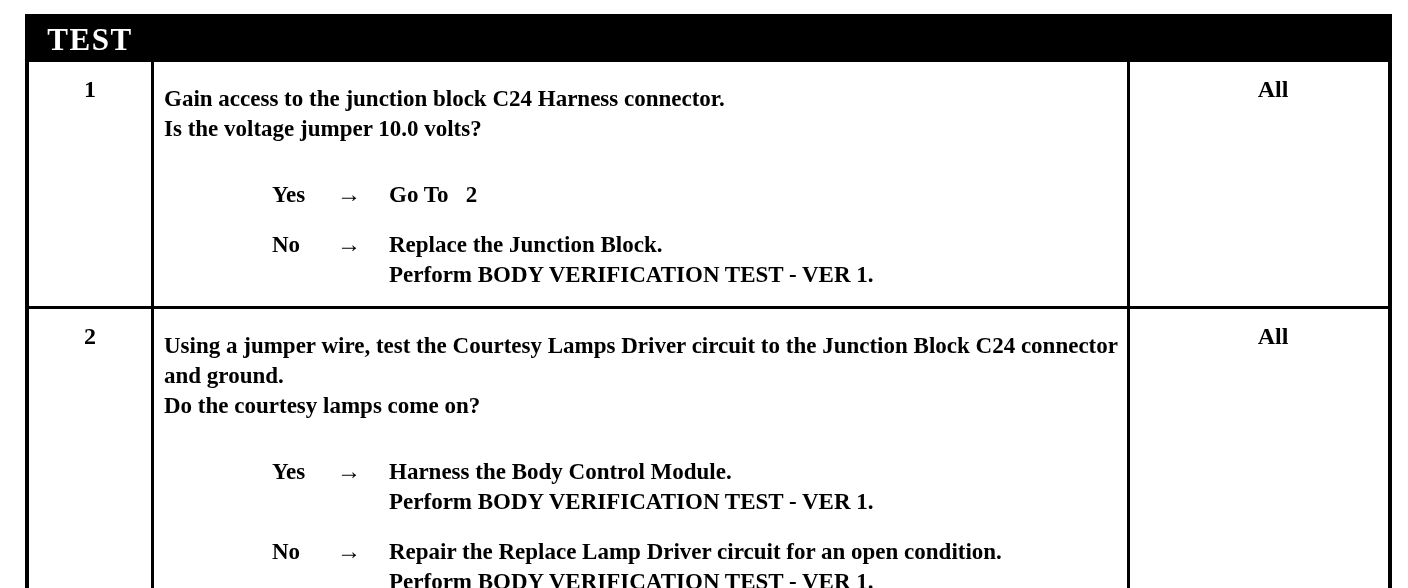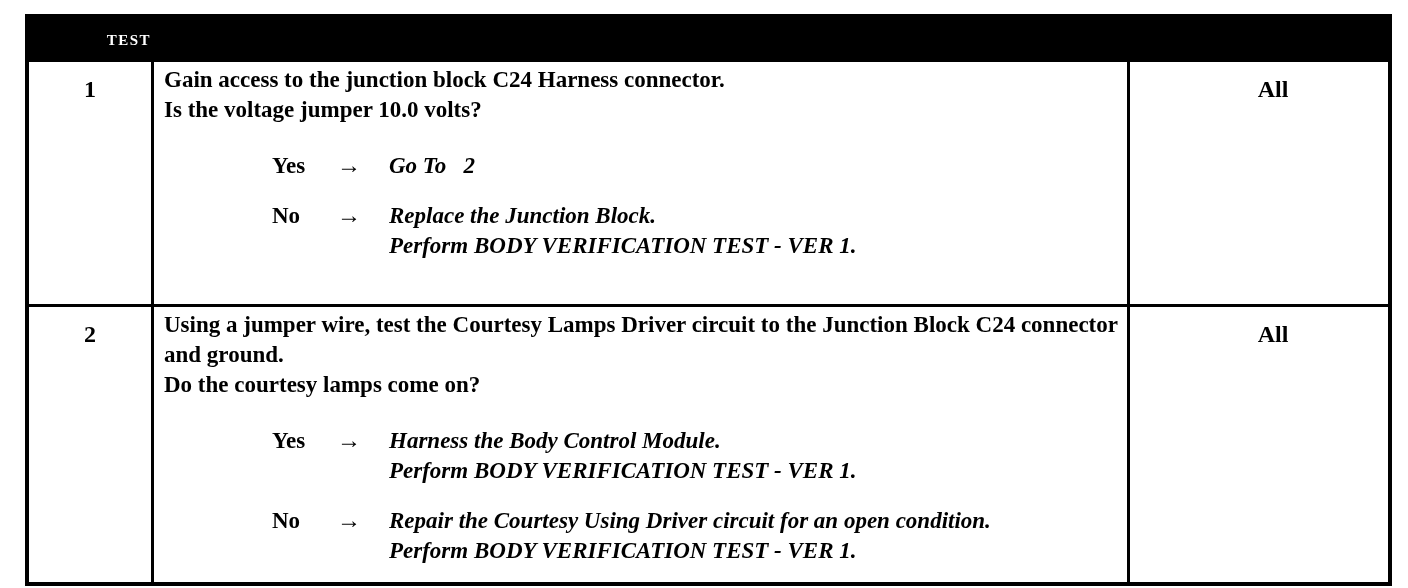--- a/index.html
+++ b/index.html
@@ -26,60 +26,60 @@
   }
   .thead {
     display: grid;
     grid-template-columns: 122px 1fr 258px;
     background: #000000;
     color: #ffffff;
     height: 44px;
     align-items: center;
   }
   .th {
-    text-align: right;
-    font-size: 15px;
+    text-align: center;
+    font-size: 31px;
     letter-spacing: 1.5px;
     white-space: nowrap;
     font-family: Liberation Serif, serif;
   }
   .trow {
     display: grid;
     grid-template-columns: 122px 1fr 258px;
   }
   .trow + .trow { border-top: 3px solid #000000; }
   .row-1 { min-height: 242px; }
   .row-2 { min-height: 270px; }
   .cell { padding-top: 14px; }
   .cell-test {
     text-align: center;
     font-size: 24px;
   }
   .cell-action {
     border-left: 3px solid #000000;
     border-right: 3px solid #000000;
-    padding: 3px 8px 16px 10px;
+    padding: 22px 8px 16px 10px;
     font-size: 23px;
     line-height: 30px;
   }
   .cell-appl {
     text-align: center;
     font-size: 24px;
     margin-left: 28px;
   }
   .desc-line { white-space: pre-wrap; }
-  .answers { margin-top: 26px; padding-left: 108px; }
+  .answers { margin-top: 36px; padding-left: 108px; }
   .answer {
     display: grid;
     grid-template-columns: 65px 52px 1fr;
     align-items: start;
   }
   .answer + .answer { margin-top: 20px; }
   .arrow { font-size: 24px; line-height: 28px; }
-  .ans-line { white-space: pre-wrap; font-style: italic; }
+  .ans-line { white-space: pre-wrap; }
 </style>
 </head>
 <body>
 
 <div class="page">
   <div class="diag-table">
 
     <div class="thead">
       <div class="th">TEST</div>
     </div>
@@ -125,21 +125,21 @@
             <span class="arrow">→</span>
             <span class="ans-lines">
               <span class="ans-line">Harness the Body Control Module.</span><br>
               <span class="ans-line">Perform BODY VERIFICATION TEST - VER 1.</span>
             </span>
           </div>
           <div class="answer">
             <span class="ans-label">No</span>
             <span class="arrow">→</span>
             <span class="ans-lines">
-              <span class="ans-line">Repair the Courtesy Using Driver circuit for an open condition.</span><br>
+              <span class="ans-line">Repair the Replace Lamp Driver circuit for an open condition.</span><br>
               <span class="ans-line">Perform BODY VERIFICATION TEST - VER 1.</span>
             </span>
           </div>
         </div>
       </div>
       <div class="cell cell-appl">All</div>
     </div>
 
   </div>
 </div>

